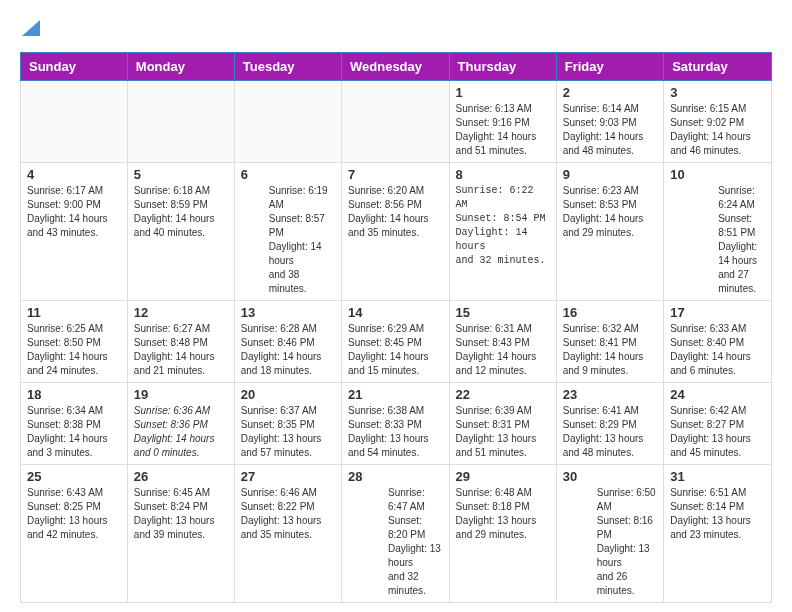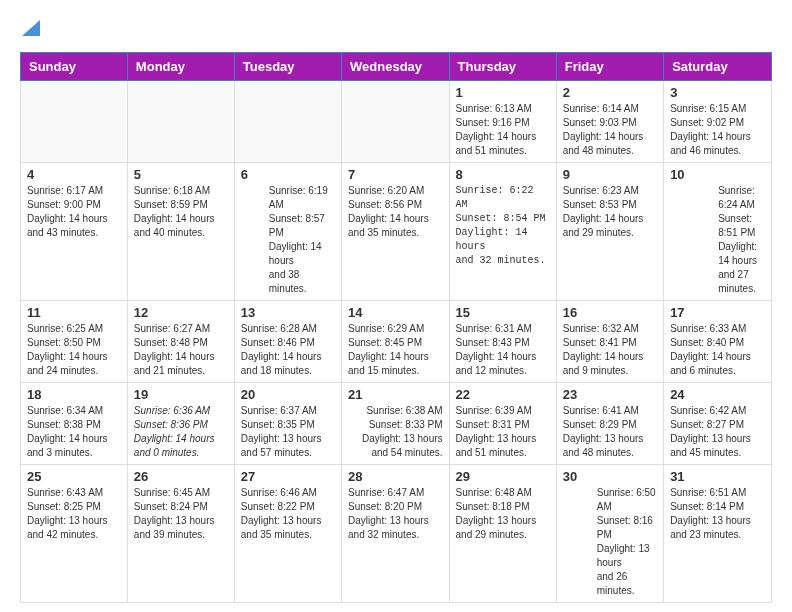--- a/index.html
+++ b/index.html
@@ -262,21 +262,21 @@
         </td>
         <td>
           <div class="day-number">20</div>
           <div class="day-info" style="white-space: pre-line;">Sunrise: 6:37 AM
 Sunset: 8:35 PM
 Daylight: 13 hours
 and 57 minutes.</div>
         </td>
         <td>
           <div class="day-number">21</div>
-          <div class="day-info" style="white-space: pre-line; text-align: right;">Sunrise: 6:38 AM
+          <div class="day-info" style="white-space: pre-line;">Sunrise: 6:38 AM
 Sunset: 8:33 PM
 Daylight: 13 hours
 and 54 minutes.</div>
         </td>
         <td>
           <div class="day-number">22</div>
           <div class="day-info" style="white-space: pre-line;">Sunrise: 6:39 AM
 Sunset: 8:31 PM
 Daylight: 13 hours
 and 51 minutes.</div>
@@ -313,21 +313,21 @@
         </td>
         <td>
           <div class="day-number">27</div>
           <div class="day-info" style="white-space: pre-line;">Sunrise: 6:46 AM
 Sunset: 8:22 PM
 Daylight: 13 hours
 and 35 minutes.</div>
         </td>
         <td>
           <div class="day-number">28</div>
-          <div class="day-info" style="white-space: pre-line;">Sunrise: 6:47 AM
+          <div class="day-info" style="white-space: pre-line; margin-left: 40px;">Sunrise: 6:47 AM
 Sunset: 8:20 PM
 Daylight: 13 hours
 and 32 minutes.</div>
         </td>
         <td>
           <div class="day-number">29</div>
           <div class="day-info" style="white-space: pre-line;">Sunrise: 6:48 AM
 Sunset: 8:18 PM
 Daylight: 13 hours
 and 29 minutes.</div>

